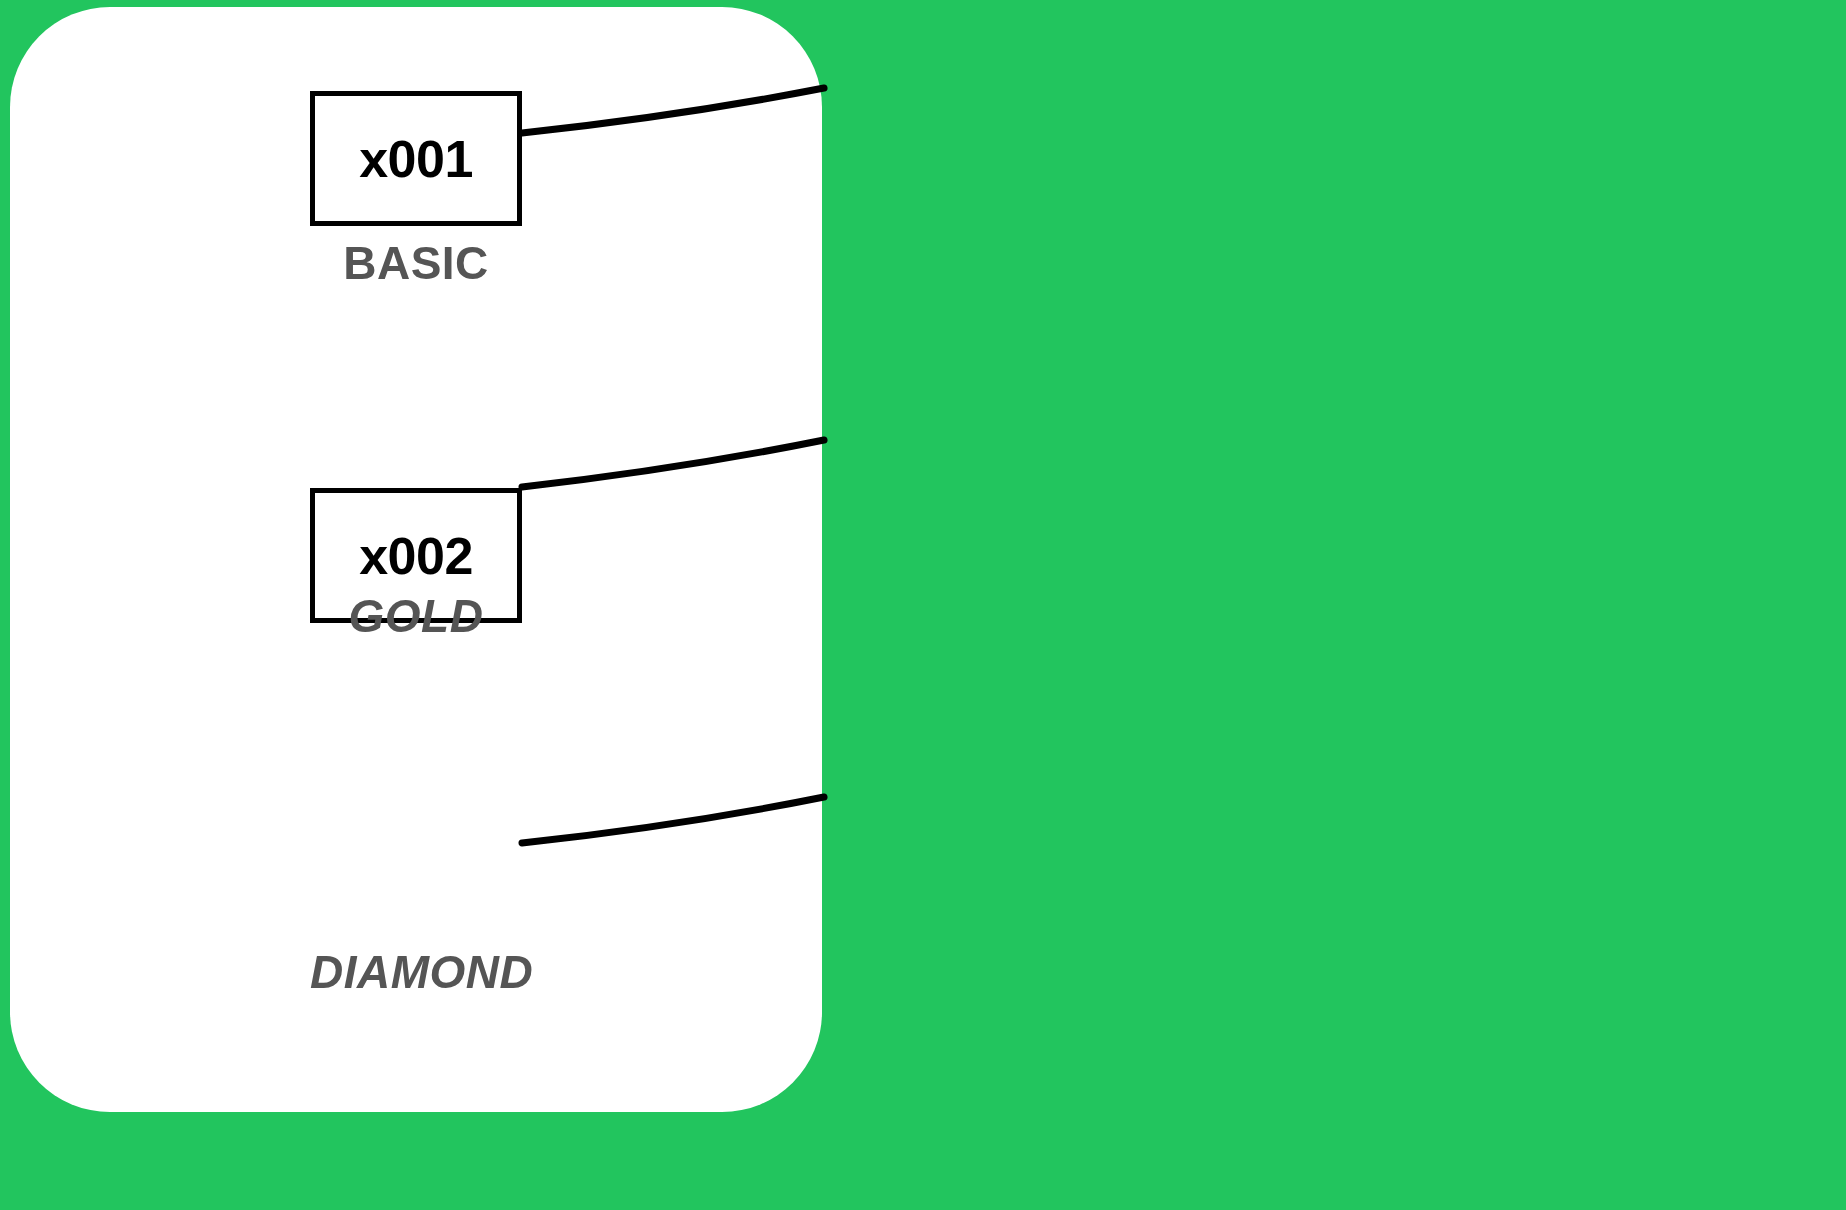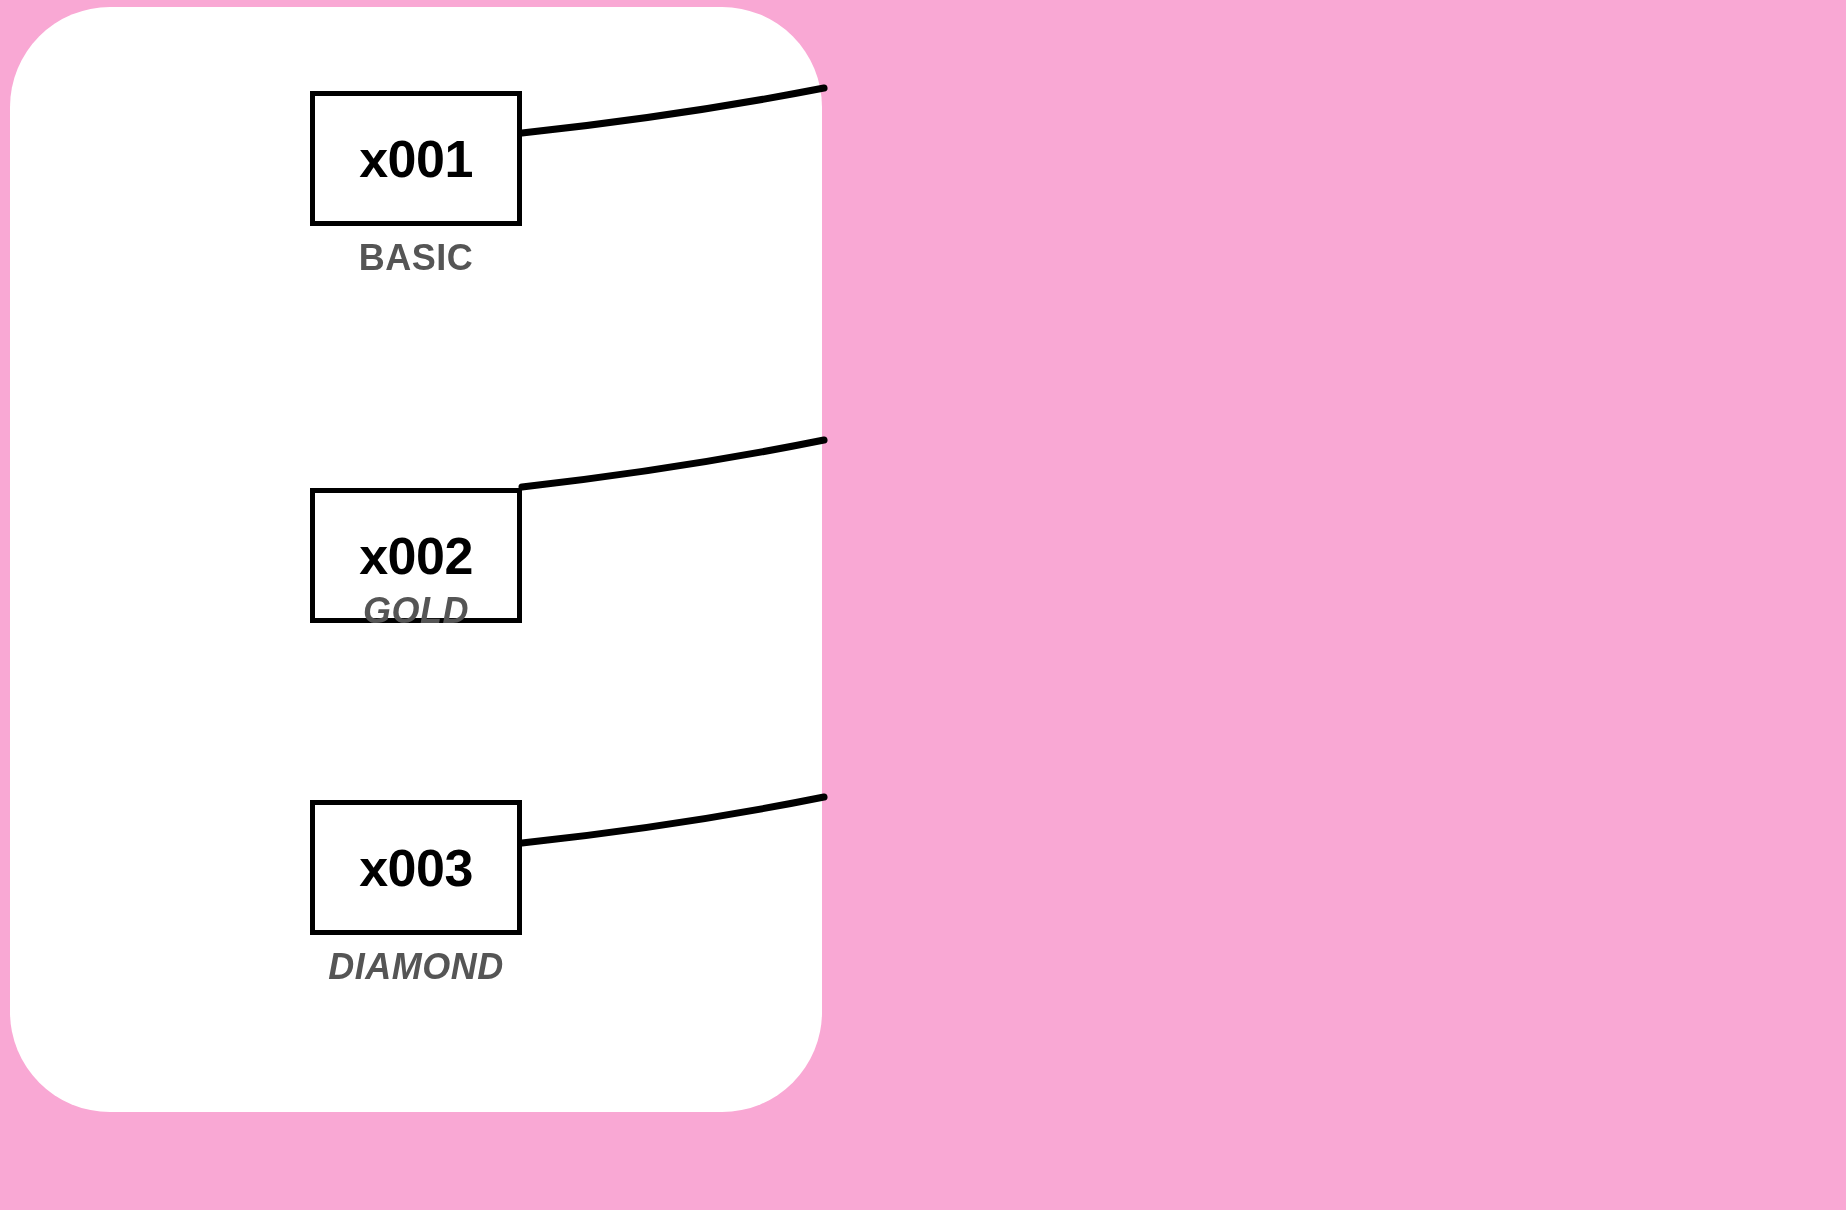--- a/index.html
+++ b/index.html
@@ -39,48 +39,45 @@
     font-weight: bold;
     font-size: 52px;
     color: #000000;
     letter-spacing: -0.5px;
     line-height: 1;
   }
   .node-label {
     position: absolute;
     font-family: "Liberation Sans", sans-serif;
     font-weight: bold;
-    font-size: 36px;
+    font-size: 46px;
     color: #555555;
     letter-spacing: 0.5px;
     line-height: 1;
     text-align: center;
     white-space: nowrap;
   }
 </style>
 </head>
 <body>
 
-<div id="canvas" style="width: 1846px; height: 1210px; background: #f9a8d4;">
+<div id="canvas" style="width: 1846px; height: 1210px; background: #22c55e;">
 
   <svg id="panel-svg" viewBox="0 0 1846 1210" preserveAspectRatio="none" style="width: 1846px; height: 1210px;">
     <rect id="panel-rect" x="10" y="7" width="812" height="1105" rx="100" ry="100" fill="#ffffff"></rect>
     <path id="conn-0" fill="none" stroke="#000000" stroke-width="7" stroke-linecap="round" d="M 522 133 Q 680 116 824 88"></path>
     <path id="conn-1" fill="none" stroke="#000000" stroke-width="7" stroke-linecap="round" d="M 522 487 Q 680 469 824 440"></path>
     <path id="conn-2" fill="none" stroke="#000000" stroke-width="7" stroke-linecap="round" d="M 522 843 Q 680 826 824 797"></path>
   </svg>
 
   <div class="node" id="node-0" style="left: 310px; top: 91px; width: 212px; height: 135px; background: rgb(255, 255, 255); border-color: rgb(0, 0, 0);">
     <span class="node-text" style="color: rgb(0, 0, 0);">x001</span>
   </div>
   <div class="node-label" id="label-0" style="left: 310px; top: 240px; width: 212px; color: rgb(85, 85, 85);">BASIC</div>
 
   <div class="node" id="node-1" style="left: 310px; top: 444px; width: 212px; height: 135px; background: rgb(255, 255, 255); border-color: rgb(0, 0, 0); margin-top: 44px;">
     <span class="node-text" style="color: rgb(0, 0, 0);">x002</span>
   </div>
   <div class="node-label" id="label-1" style="left: 310px; top: 593px; width: 212px; color: rgb(85, 85, 85); font-style: italic;">GOLD</div>
 
-  <div class="node" id="node-2" style="left: 310px; top: 800px; width: 212px; height: 135px; background: rgb(255, 255, 255); border-color: rgb(0, 0, 0);">
-    <span class="node-text" style="color: rgb(0, 0, 0);">x003</span>
-  </div>
   <div class="node-label" id="label-2" style="left: 310px; top: 949px; width: 212px; color: rgb(85, 85, 85); font-style: italic;">DIAMOND</div>
 
 </div>
 
 </body></html>

